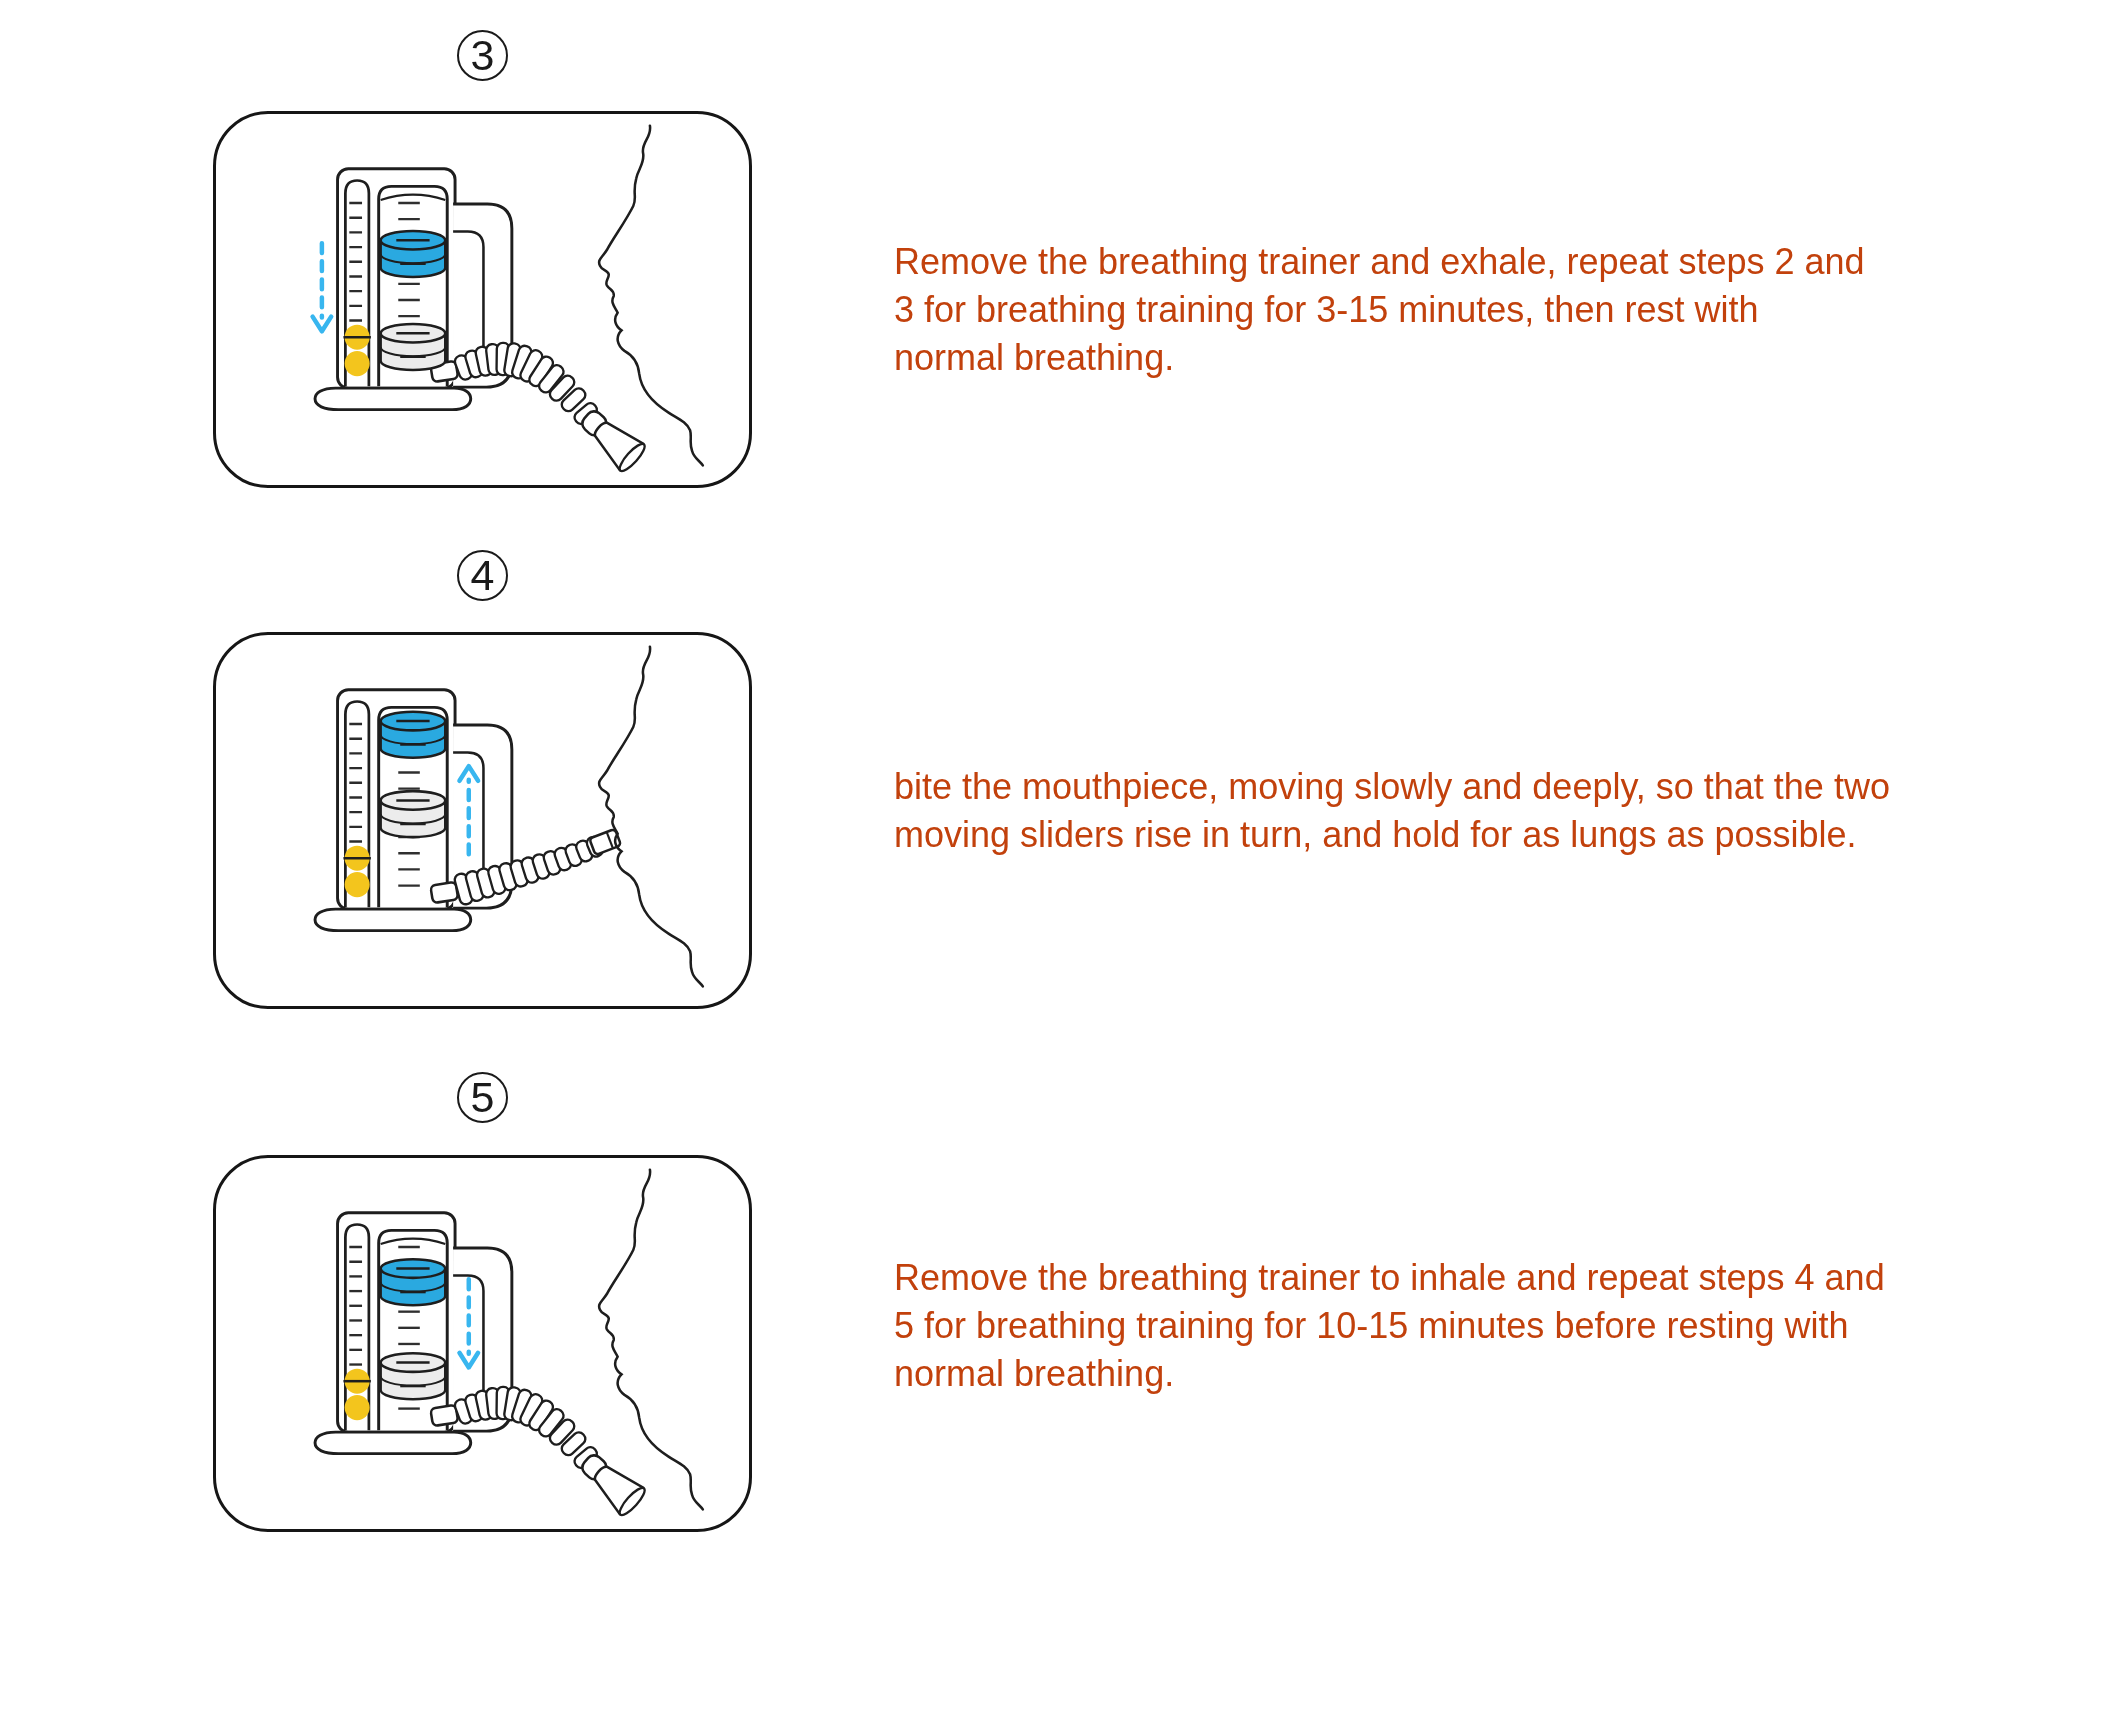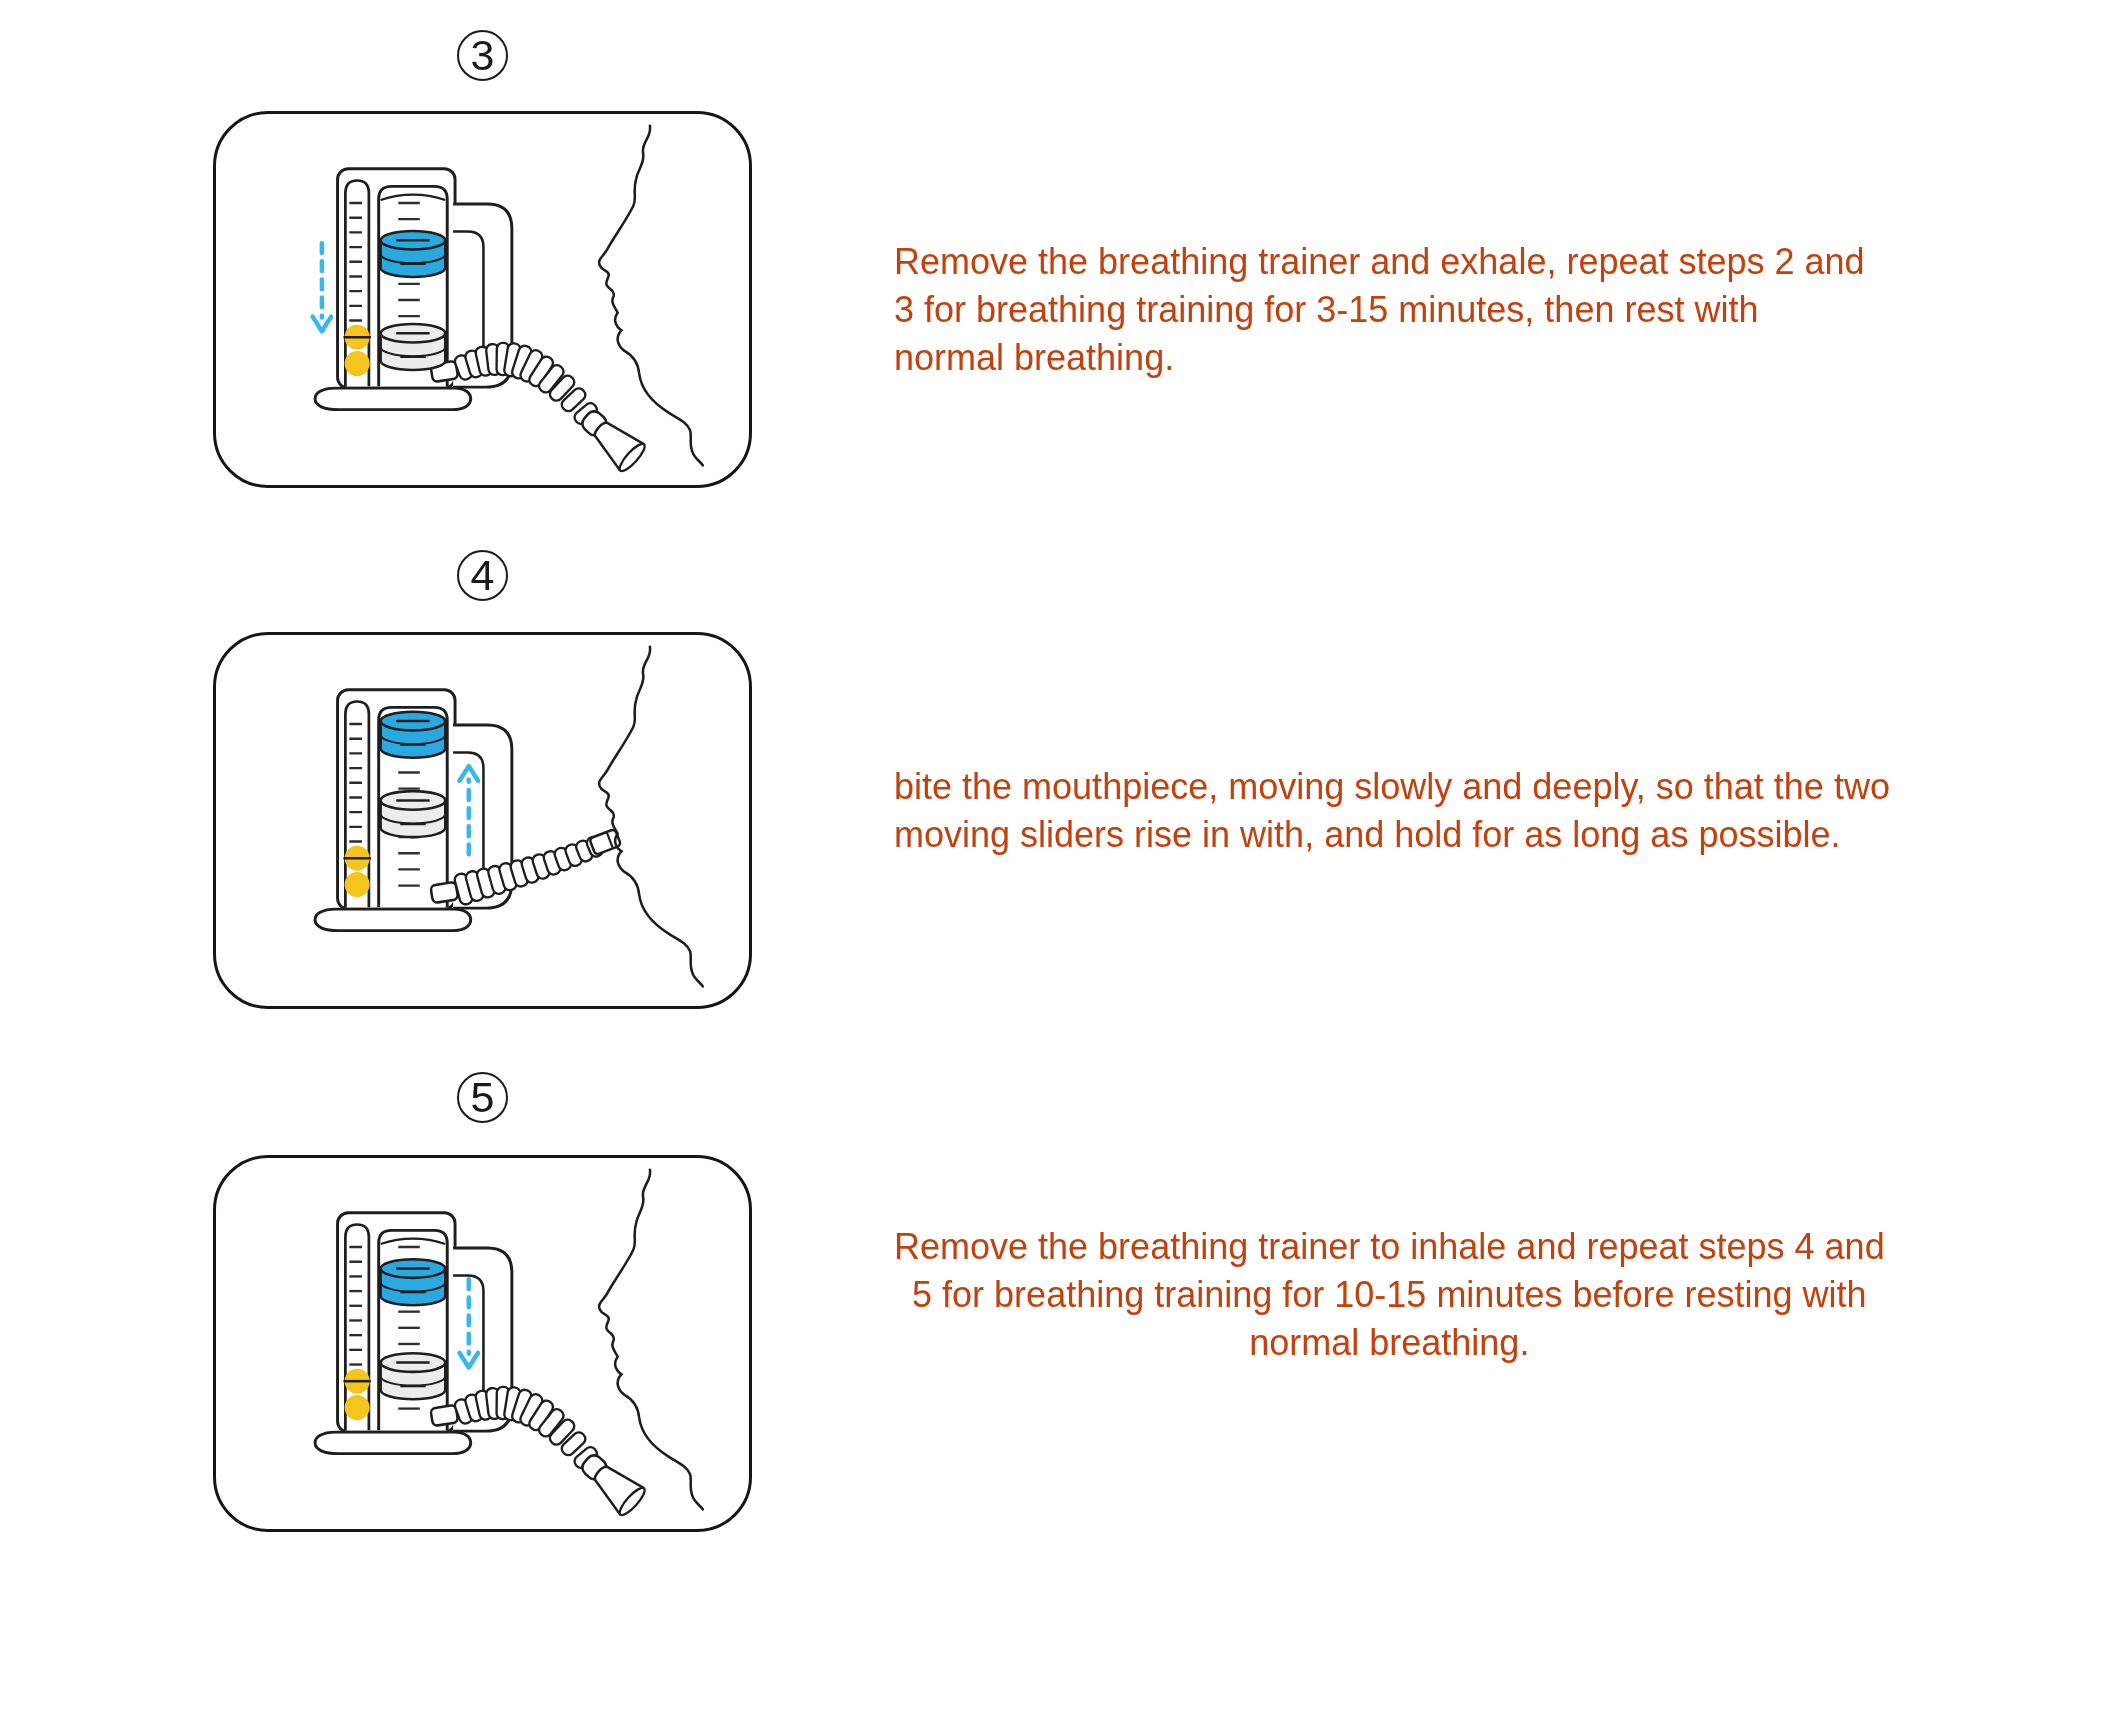--- a/index.html
+++ b/index.html
@@ -172,21 +172,21 @@
     <use href="#face"></use>
     <g stroke="#38B6EF" fill="none" stroke-linecap="round" stroke-linejoin="round">
       <line x1="262" y1="228" x2="262" y2="152" stroke-width="4.6" stroke-dasharray="10 8.5"></line>
       <path d="M252.5,153 L262,138 L271.5,153" stroke-width="4.6"></path>
     </g>
   </svg>
 </div>
 
 <div class="instr" style="top:763px;">
   <span>bite the mouthpiece, moving slowly and deeply, so that the two</span>
-  <span>moving sliders rise in with, and hold for as long as possible.</span>
+  <span>moving sliders rise in turn, and hold for as lungs as possible.</span>
 </div>
 
 <div class="step-circle" style="left:457px;top:1072px;">
   <span>5</span>
 </div>
 
 <div class="panel" style="left:213px;top:1155px;">
   <svg viewBox="0 0 550 385">
     <use href="#device"></use>
     <use href="#piston" transform="translate(172,117)" style="color:#2AA9E0"></use>
@@ -210,18 +210,18 @@
       <use href="#trumpet"></use>
     </g>
     <use href="#face"></use>
     <g stroke="#38B6EF" fill="none" stroke-linecap="round" stroke-linejoin="round">
       <line x1="262" y1="128" x2="262" y2="204" stroke-width="4.6" stroke-dasharray="10 8.5"></line>
       <path d="M252.5,203 L262,218 L271.5,203" stroke-width="4.6"></path>
     </g>
   </svg>
 </div>
 
-<div class="instr" style="top:1223px;text-align:center;">
+<div class="instr" style="top:1254px;">
   <span>Remove the breathing trainer to inhale and repeat steps 4 and</span>
   <span>5 for breathing training for 10-15 minutes before resting with</span>
   <span>normal breathing.</span>
 </div>
 
 
 </body></html>

